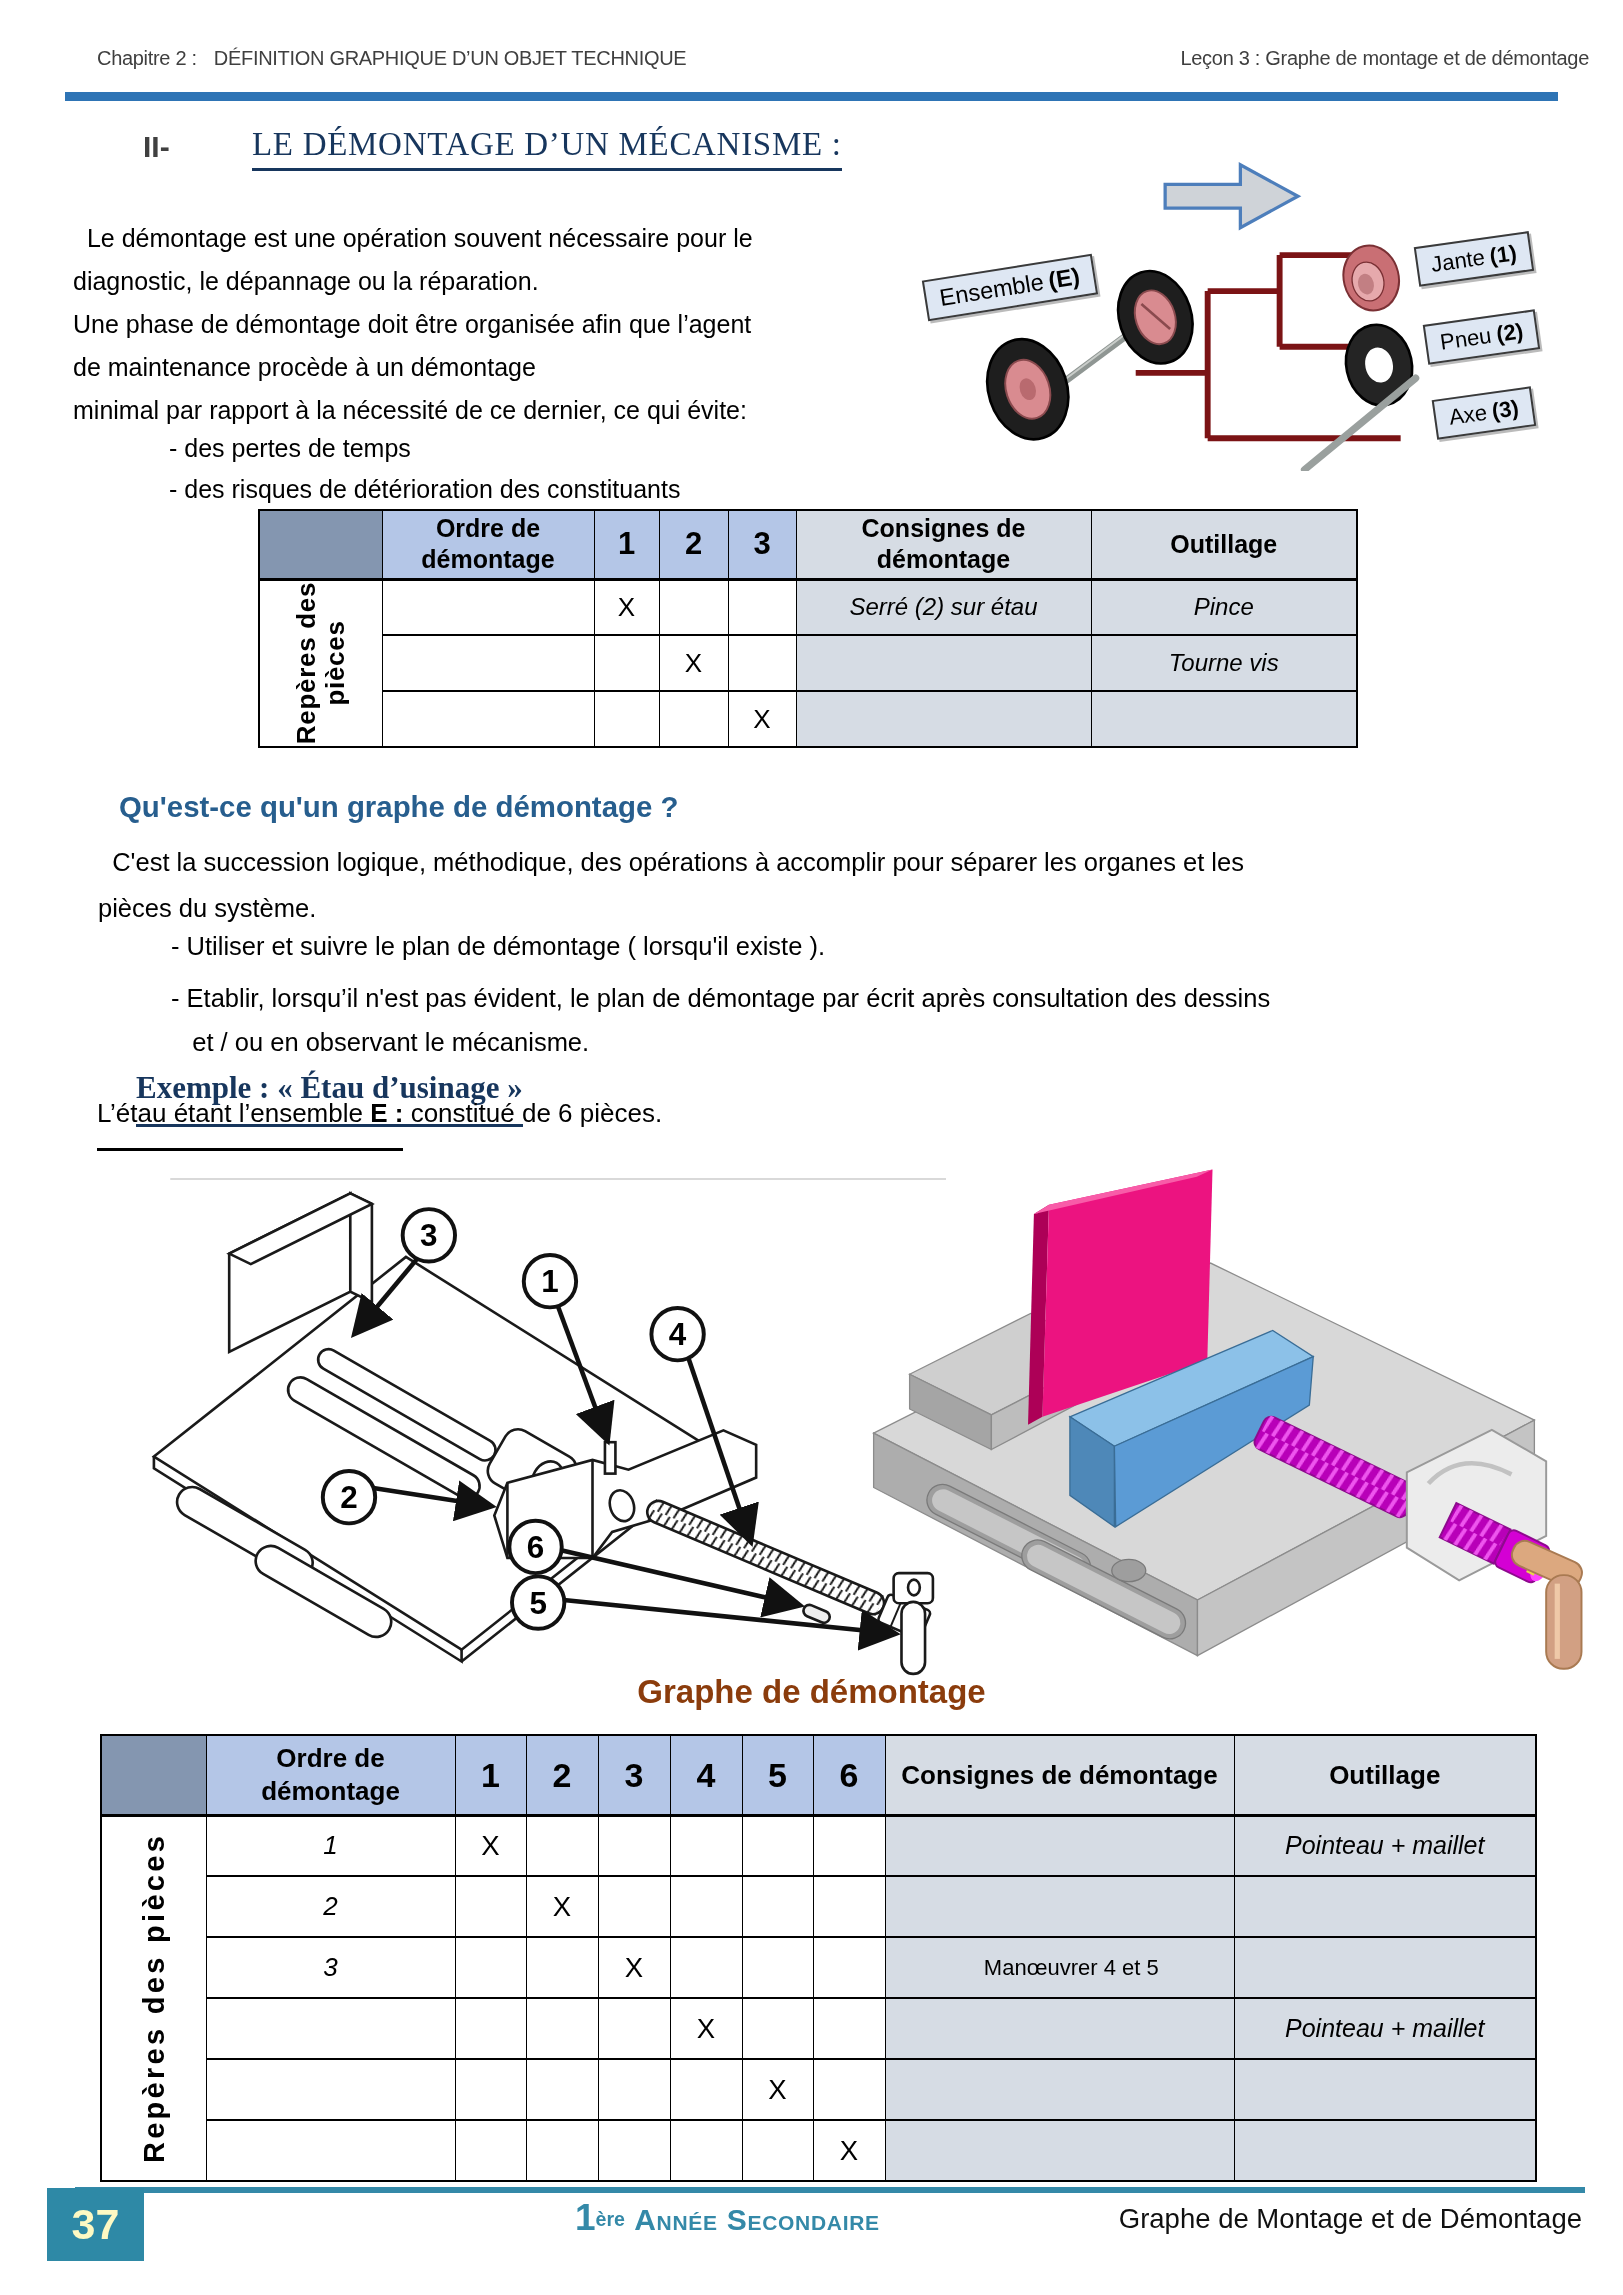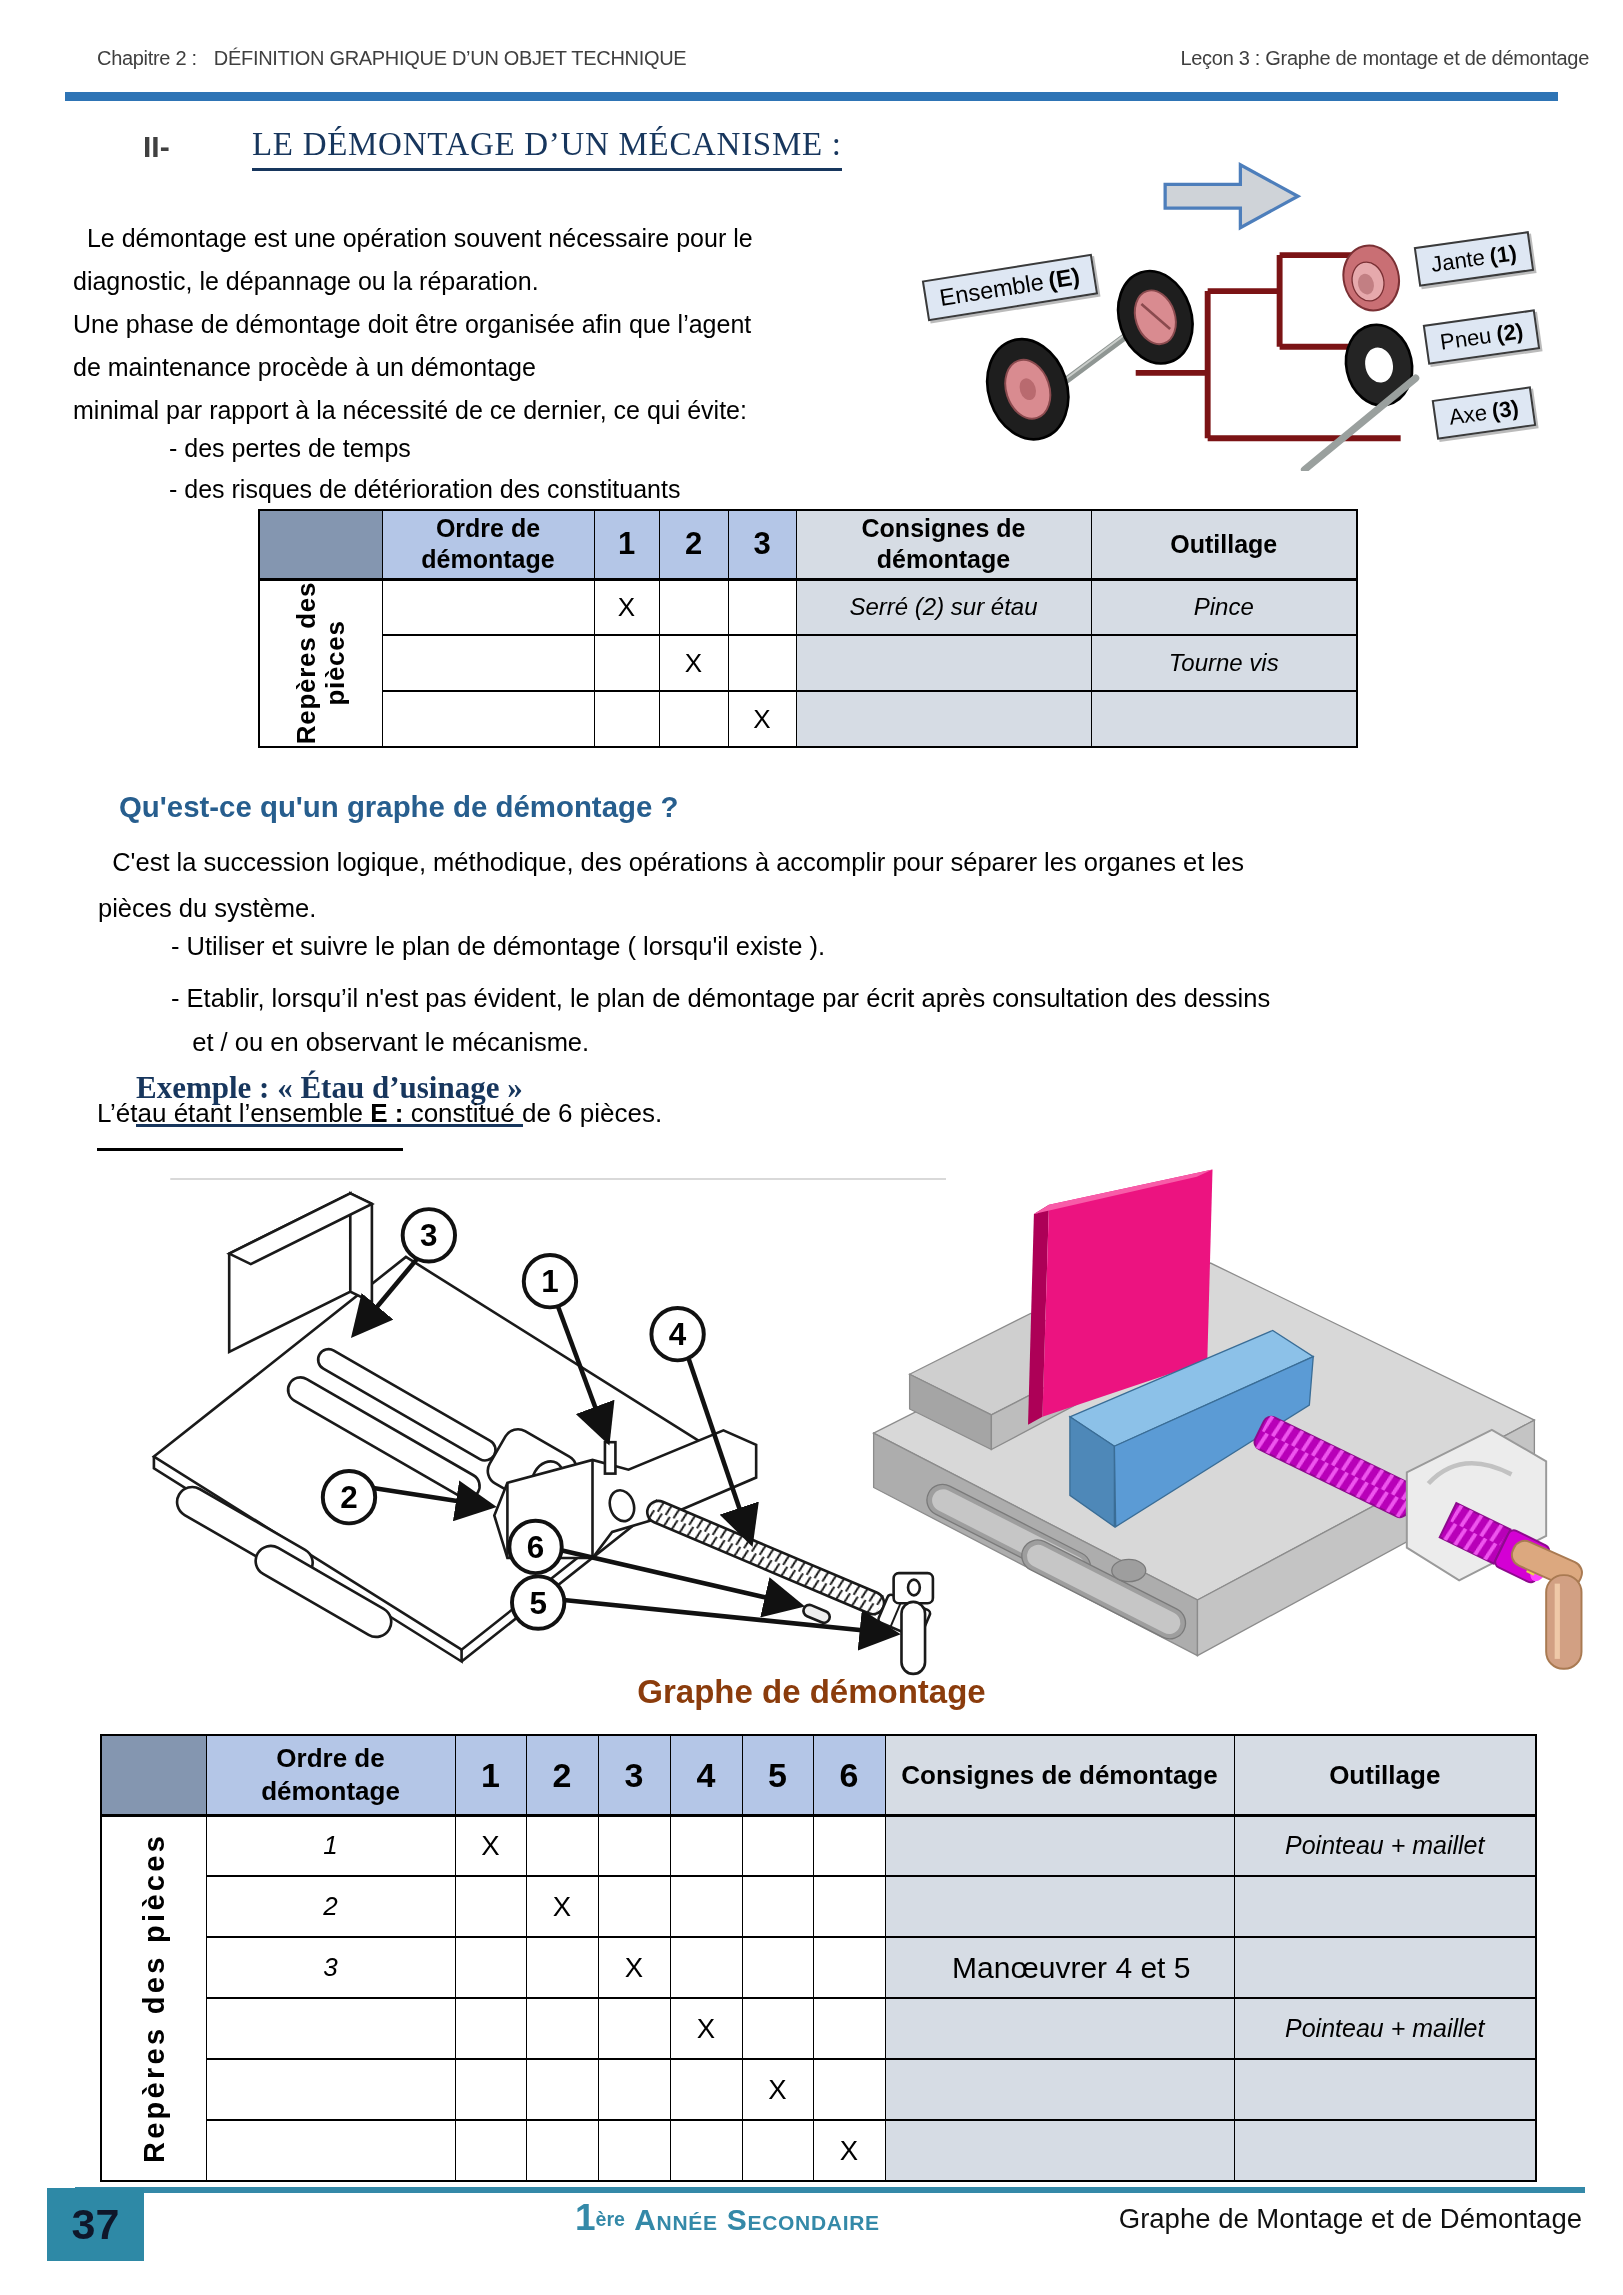--- a/index.html
+++ b/index.html
@@ -60,21 +60,21 @@
   .t1 td.consigne,.t1 td.outil{font-style:italic;font-size:24px;}
   .t2{left:100px;top:1734px;width:1435px;}
   .t2 thead tr{height:80px;}
   .t2 tbody tr{height:61px;}
   .t2 thead th{font-size:26px;}
   .t2 th.num{font-size:34px;}
   .t2 .vlabel{white-space:nowrap;font-size:29px;letter-spacing:3.3px;}
   .t2 td.ordre{font-size:26px;}
   .t2 td.mark{font-size:27.5px;}
   .t2 td.outil{font-style:italic;font-size:25px;}
-  .t2 td.consigne{font-size:30px;padding-left:30px;}
+  .t2 td.consigne{font-size:22px;padding-left:30px;}
   
   .q-title{position:absolute;left:119px;top:790px;font-size:29.4px;font-weight:bold;color:#275E8E;}
   .q-para{position:absolute;left:98px;top:839px;width:1479px;font-size:25.5px;line-height:46px;white-space:pre-line;}
   .q-bullet1{position:absolute;left:171px;top:932px;font-size:25.5px;}
   .q-bullet2{position:absolute;left:171px;top:976px;font-size:25.5px;line-height:44px;white-space:pre-line;}
   
   .ex-title{
     position:absolute;left:136px;top:1039px;font-size:31px;font-weight:bold;
     font-family:"Liberation Serif", serif;color:#17365D;
     border-bottom:3.9px solid #17365D;padding-bottom:18px;margin-top:31px;
@@ -84,21 +84,21 @@
   .ex-underline b{font-weight:bold;}
   
   .exploded-fig{position:absolute;left:131px;top:1175px;width:851px;height:501px;}
   .render-fig{position:absolute;left:854px;top:1142px;width:736px;height:530px;}
   
   .t2-title{position:absolute;left:0;top:1673px;width:1623px;text-align:center;font-size:33px;font-weight:bold;color:#8B3C0C;}
   
   .footer-rule{position:absolute;left:75px;right:38px;top:2187px;height:5.9px;background:#3489A8;}
   .page-badge{
     position:absolute;left:47px;top:2188px;width:97px;height:73px;background:#2E89A6;
-    display:flex;align-items:center;justify-content:center;color:#0f172a;font-size:43px;font-weight:bold;
+    display:flex;align-items:center;justify-content:center;color:#fef9c3;font-size:43px;font-weight:bold;
   }
   .grade{position:absolute;left:575px;top:2197px;color:#3489A8;white-space:nowrap;}
   .grade .gnum{font-size:37px;font-weight:bold;}
   .grade .gsup{font-size:19.6px;font-weight:bold;vertical-align:super;}
   .grade .gtxt{font-size:30px;font-weight:bold;font-variant:small-caps;letter-spacing:0.7px;margin-left:9.2px;}
   .footer-right{position:absolute;right:41px;top:2203px;font-size:27.5px;color:#101010;}
 </style>
 </head>
 <body>
 

